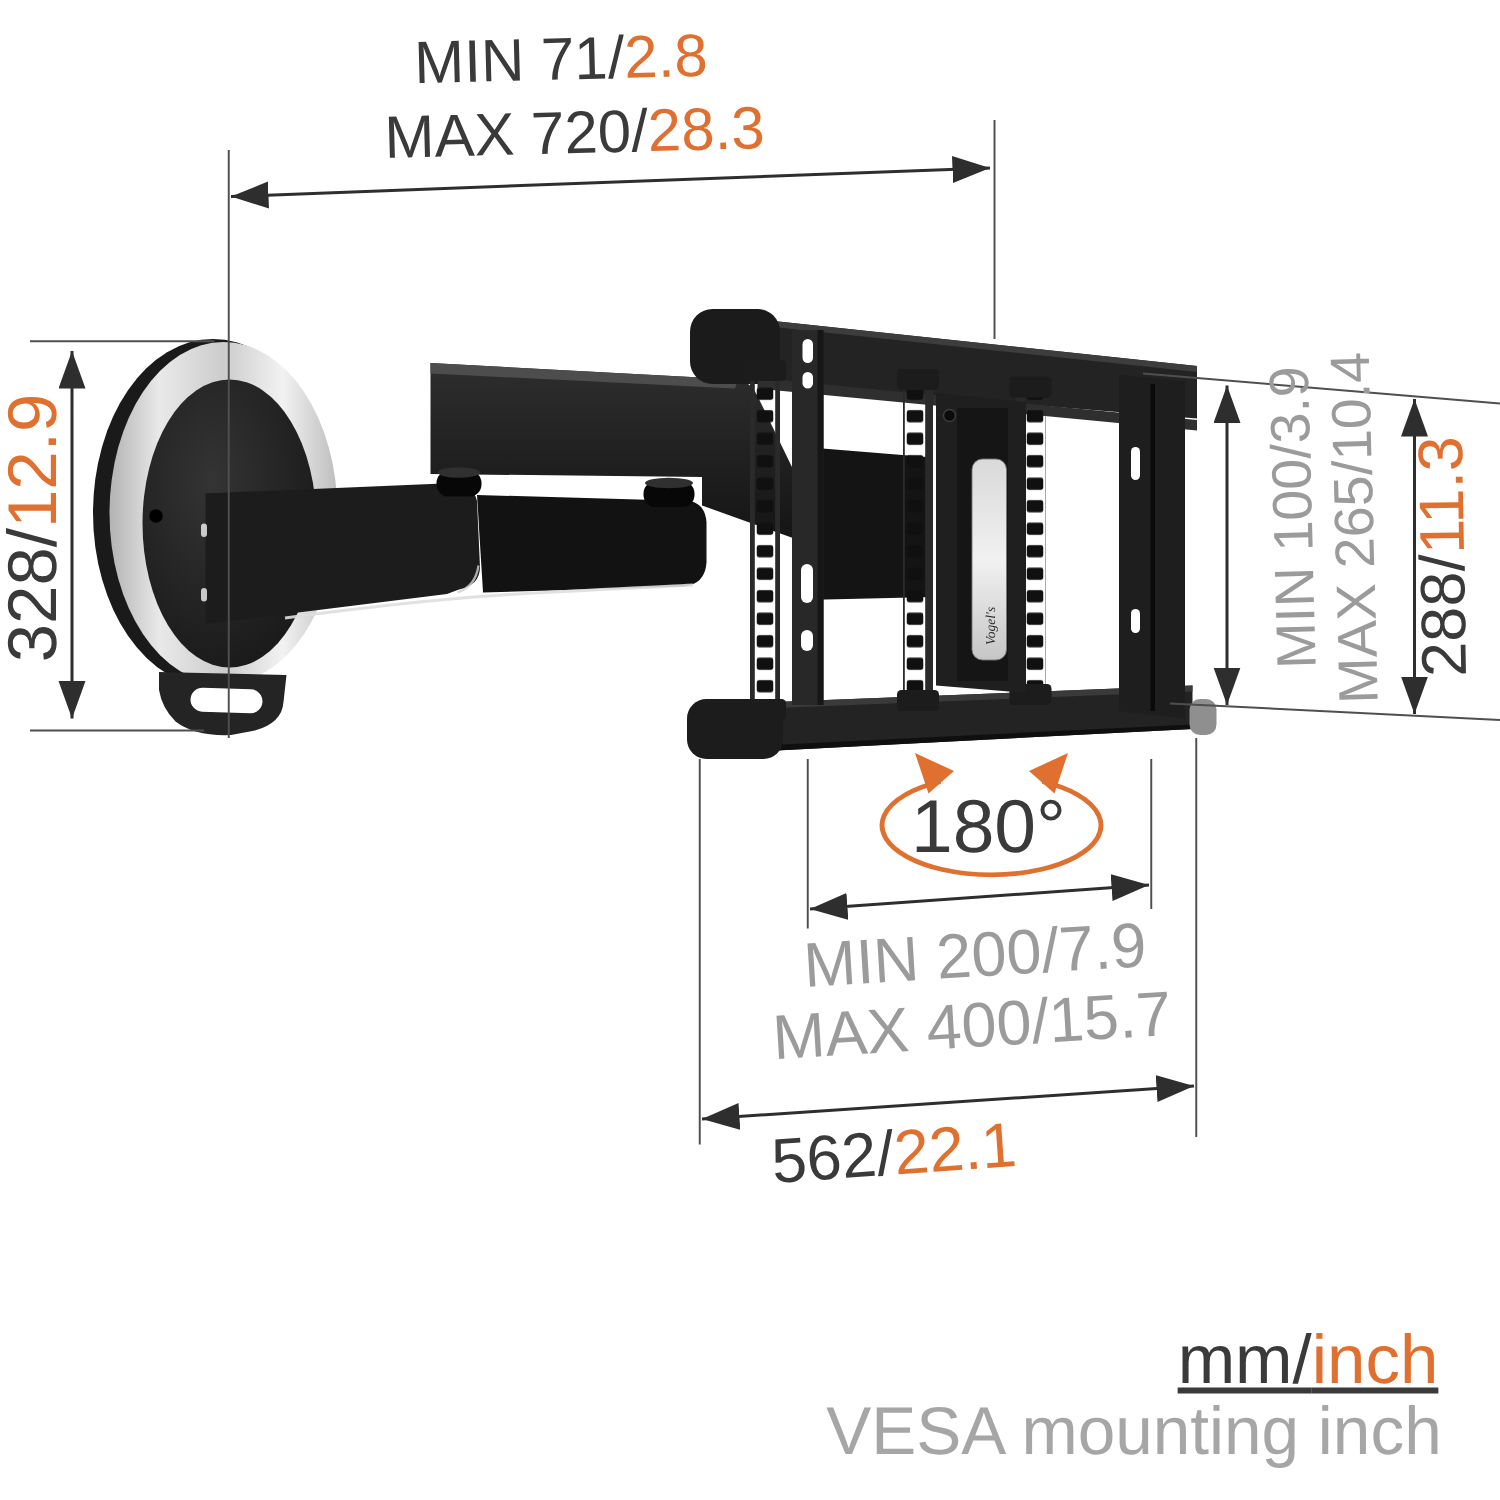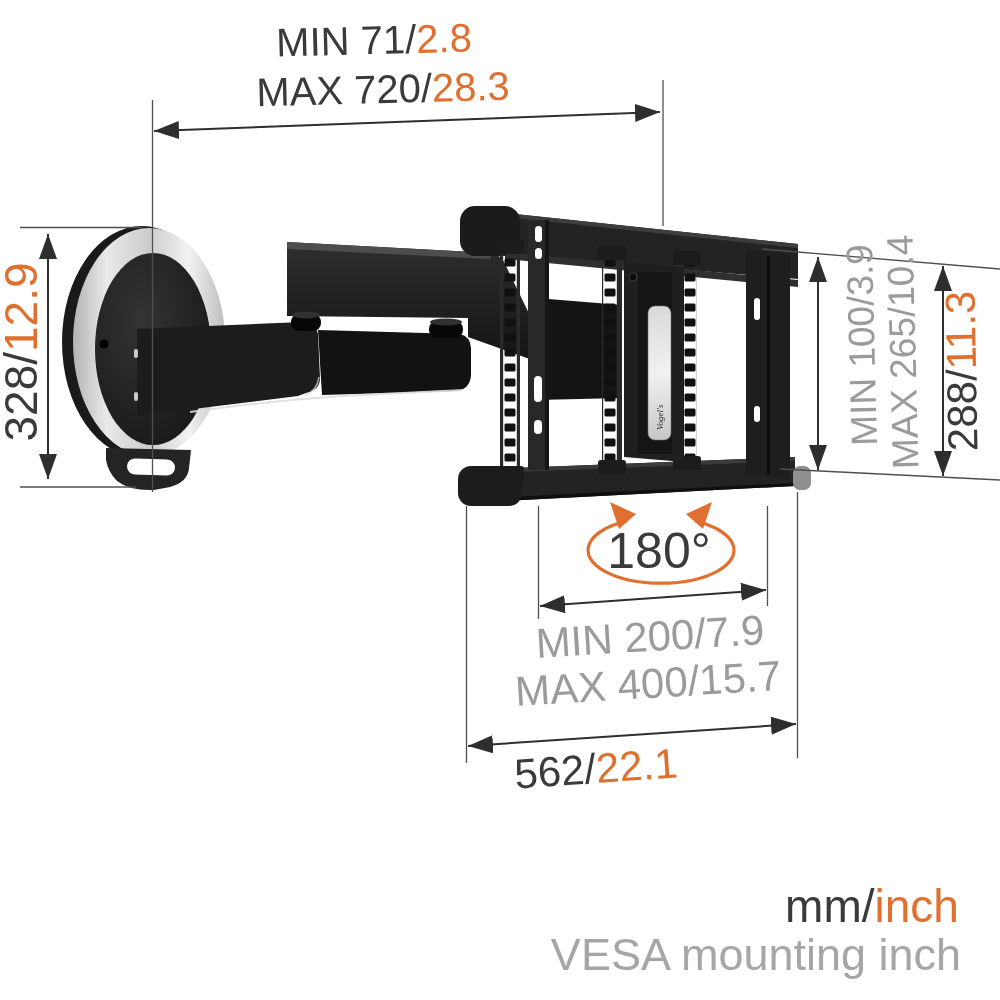--- a/index.html
+++ b/index.html
@@ -13,21 +13,21 @@
   #lbl-top-min {left:374px;top:40px;font-size:40px;transform:translate(-50%,-50%) rotate(-1.5deg);}
   #lbl-top-max {left:383px;top:89px;font-size:40px;transform:translate(-50%,-50%) rotate(-1.5deg);}
   #lbl-left    {left:21px;top:352px;font-size:46px;transform:translate(-50%,-50%) rotate(-90deg);}
   #lbl-right-min  {left:862px;top:345px;font-size:37px;transform:translate(-50%,-50%) rotate(-91.5deg);}
   #lbl-right-max  {left:903px;top:352px;font-size:37px;transform:translate(-50%,-50%) rotate(-91.5deg);}
   #lbl-right-tot  {left:962px;top:371px;font-size:42px;transform:translate(-50%,-50%) rotate(-91deg);}
   #lbl-swivel  {left:659px;top:551px;font-size:50px;}
   #lbl-vesa-min{left:650px;top:637px;font-size:42px;transform:translate(-50%,-50%) rotate(-3.5deg);}
   #lbl-vesa-max{left:648px;top:684px;font-size:42px;transform:translate(-50%,-50%) rotate(-3.5deg);}
   #lbl-width   {left:596px;top:769px;font-size:42px;transform:translate(-50%,-50%) rotate(-4deg);}
-  #lbl-units   {left:872px;top:906px;font-size:46px;}
+  #lbl-units   {left:872px;top:906px;font-size:46px;text-decoration:underline;}
   #lbl-footer  {left:756px;top:954px;font-size:45px;color:var(--footer_gray,#a6a6a6);}
 </style>
 </head>
 <body>
 
 <div class="stage">
 
 <svg width="1000" height="1000" viewBox="0 0 1000 1000">
   <defs>
     <linearGradient id="silverGrad" x1="0" y1="0" x2="1" y2="0">

